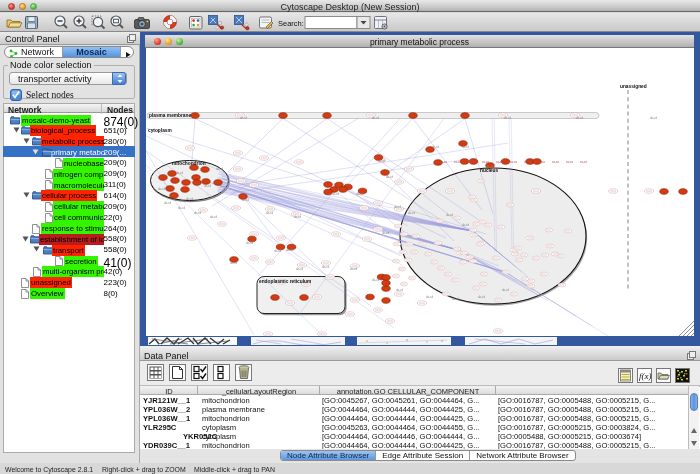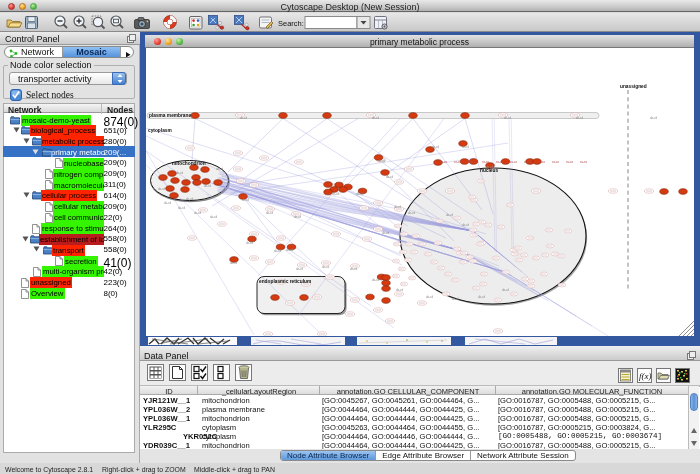--- a/index.html
+++ b/index.html
@@ -904,21 +904,20 @@
             <rect x="11" y="5" width="1.5" height="1.5"></rect>
             <rect x="2" y="7.5" width="1.5" height="1.5"></rect>
           </g>
         </g>
 </svg>
 <div class="abs" style="left:0;top:40px;width:560px;height:63px;background:#fff;border-top:1px solid #aaa;"></div>
 <div class="abs" style="left:0;top:40px;width:548px;height:9px;background:linear-gradient(#f2f2f2,#dcdcdc);border-bottom:1px solid #aaa;font-size:7.5px;color:#222;">
 <div class="abs" style="left:0;top:0.5px;width:58px;text-align:center;">ID</div>
 <div class="abs" style="left:58px;top:0.5px;width:122px;text-align:center;">_cellularLayoutRegion</div>
 <div class="abs" style="left:180px;top:0.5px;width:176px;text-align:center;">annotation.GO CELLULAR_COMPONENT</div>
-<div class="abs" style="left:356px;top:0.5px;width:192px;text-align:center;">annotation.GO MOLECULAR_FUNCTION</div>
 <div class="abs" style="left:57px;top:0;width:1px;height:9px;background:#aaa"></div>
 <div class="abs" style="left:179px;top:0;width:1px;height:9px;background:#aaa"></div>
 <div class="abs" style="left:355px;top:0;width:1px;height:9px;background:#aaa"></div>
 </div>
 <div class="abs" style="left:0;top:49.5px;width:548px;height:9px;font-size:7.6px;color:#111;white-space:nowrap;">
 <span class="abs" style="left:3px;font-weight:bold;">YJR121W__1</span>
 <span class="abs" style="left:62px;">mitochondrion</span>
 <span class="abs" style="left:182px;">[GO:0045267, GO:0045261, GO:0044464, G...</span>
 <span class="abs" style="left:358px;">[GO:0016787, GO:0005488, GO:0005215, G...</span>
       </div>
@@ -937,40 +936,40 @@
 <div class="abs" style="left:0;top:76.5px;width:548px;height:9px;font-size:7.6px;color:#111;white-space:nowrap;">
 <span class="abs" style="left:3px;font-weight:bold;">YLR295C</span>
 <span class="abs" style="left:62px;">cytoplasm</span>
 <span class="abs" style="left:182px;">[GO:0045263, GO:0044464, GO:0044455, G...</span>
 <span class="abs" style="left:358px;">[GO:0016787, GO:0005215, GO:0003824, G...</span>
       </div>
 <div class="abs" style="left:0;top:85.5px;width:548px;height:9px;font-size:7.6px;color:#111;white-space:nowrap;">
 <span class="abs" style="left:3px;font-weight:bold;margin-left:40px;">YKR052C</span>
 <span class="abs" style="left:62px;">cytoplasm</span>
 <span class="abs" style="left:182px;">[GO:0044464, GO:0044446, GO:0044444, G...</span>
-<span class="abs" style="left:358px;font-family:Liberation Mono, monospace;">[GO:0005488, GO:0005215, GO:0003674]</span>
+<span class="abs" style="left:358px;">[GO:0005488, GO:0005215, GO:0003674]</span>
       </div>
 <div class="abs" style="left:0;top:94.5px;width:548px;height:9px;font-size:7.6px;color:#111;white-space:nowrap;">
 <span class="abs" style="left:3px;font-weight:bold;">YDR039C__1</span>
 <span class="abs" style="left:62px;">mitochondrion</span>
 <span class="abs" style="left:182px;">[GO:0044464, GO:0044444, GO:0044425, G...</span>
 <span class="abs" style="left:358px;">[GO:0016787, GO:0005488, GO:0005215, G...</span>
       </div>
 <div class="abs" style="left:548px;top:40px;width:11px;height:63px;background:#f2f2f2;border-left:1px solid #bbb;">
 <div class="abs" style="left:1px;top:7px;width:8px;height:18px;border-radius:4px;background:linear-gradient(90deg,#8ab4ea,#5a92d8,#8ab4ea);border:0.5px solid #5580b8;"></div>
 <svg class="abs" style="left:0;top:40px" width="10" height="22">
           <path d="M5 2 L8 7 L2 7 Z" fill="#666"></path>
           <path d="M5 20 L8 15 L2 15 Z" fill="#666"></path>
         </svg>
 </div>
 <div class="abs" style="left:0;top:103px;width:560px;height:14px;background:#e4e4e4;">
 <div class="abs" style="left:140px;top:1px;height:11px;border:1px solid #8a8a8a;border-radius:3px;overflow:hidden;display:flex;font-size:8px;line-height:10px;background:#fff;">
 <div style="padding:0 6px;background:linear-gradient(#9cc4f0,#5e98dc);color:#08264e;border-right:1px solid #999;">Node Attribute Browser</div>
-<div style="padding:0 6px;border-right:1px solid #999;color:#111;">Edge Attribute Browser</div>
-<div style="padding:0 6px;color:#111;">Network Attribute Session</div>
+<div style="padding:0 6px;border-right:1px solid #999;color:#111;">Edge Attribute Session</div>
+<div style="padding:0 6px;color:#111;">Network Attribute Browser</div>
 </div>
       </div>
 </div>
 <div class="abs" style="left:0;top:463px;width:700px;height:11px;background:#d8d8d8;font-size:6.9px;color:#222;">
 <span class="abs" style="left:5px;top:2.5px;">Welcome to Cytoscape 2.8.1</span>
 <span class="abs" style="left:102px;top:2.5px;">Right-click + drag to ZOOM</span>
 <span class="abs" style="left:194px;top:2.5px;">Middle-click + drag to PAN</span>
 </div>
 </div>
 </body></html>

